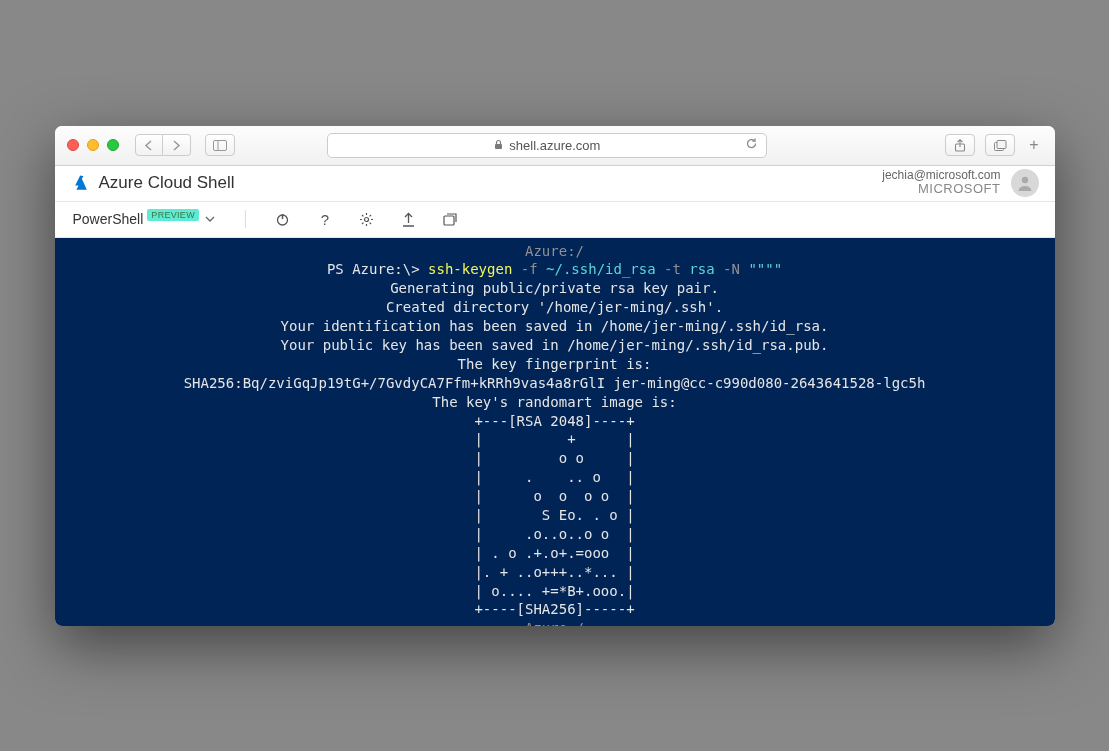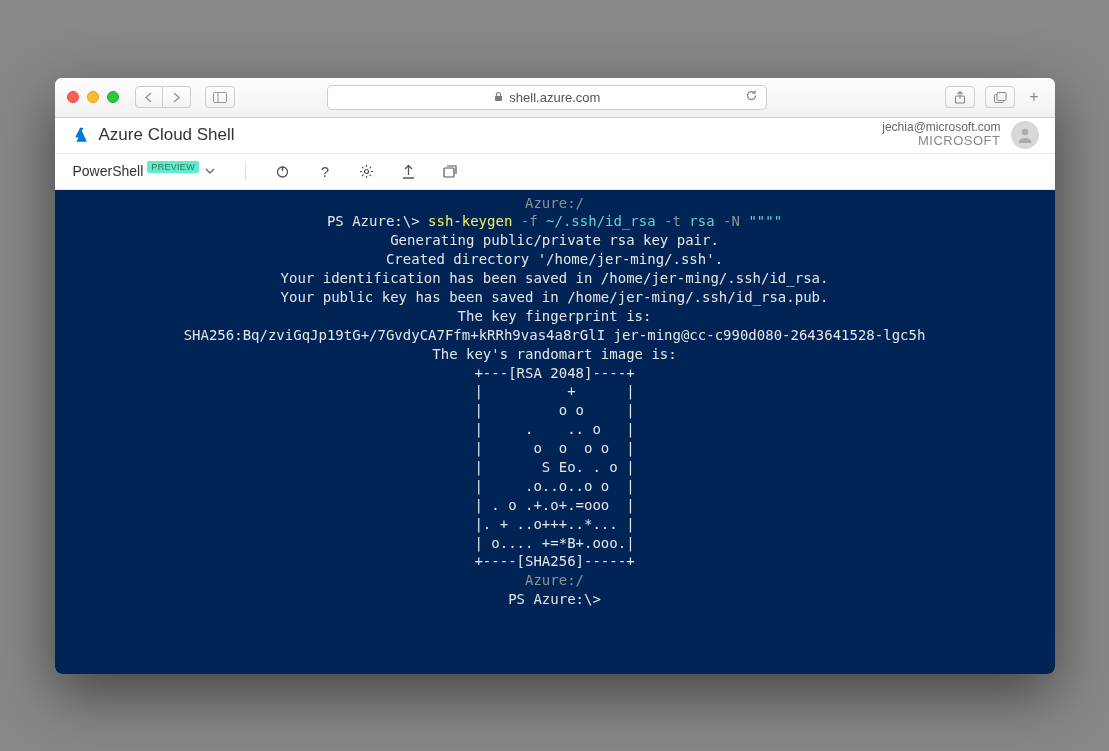--- a/index.html
+++ b/index.html
@@ -6,21 +6,21 @@
 body {
   background: #888;
   font-family: -apple-system, BlinkMacSystemFont, "Segoe UI", Helvetica, Arial, sans-serif;
   display: flex;
   align-items: center;
   justify-content: center;
   min-height: 100vh;
 }
 .window {
   width: 1000px;
-  height: 596px;
+  height: 500px;
   background: #f4f4f4;
   border-radius: 7px;
   box-shadow: 0 20px 60px rgba(0,0,0,0.5);
   overflow: hidden;
   display: flex;
   flex-direction: column;
 }
 .titlebar {
   height: 40px;
   background: linear-gradient(to bottom, #fdfdfd, #f1f1f1);

